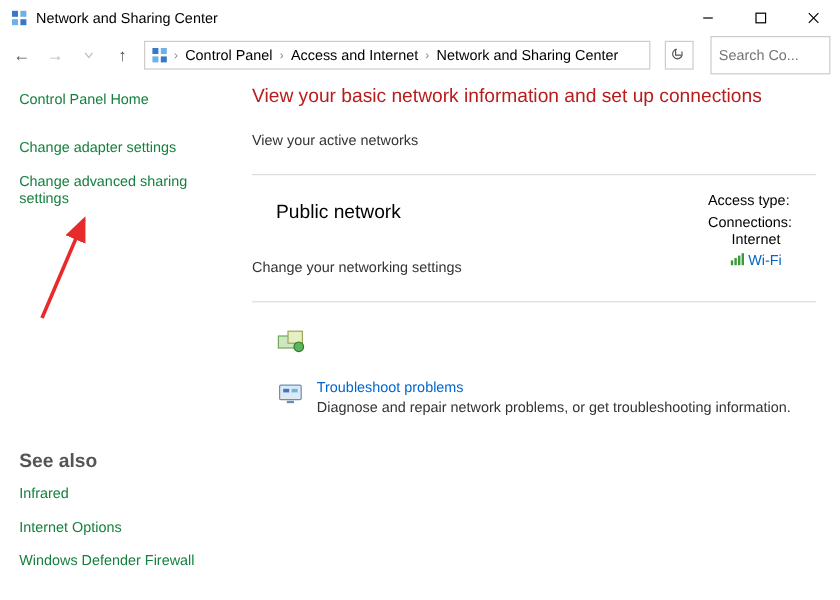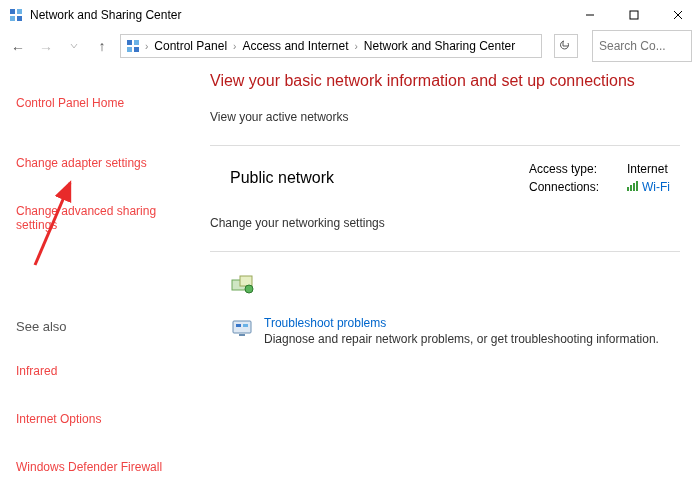--- a/index.html
+++ b/index.html
@@ -13,31 +13,31 @@
   .nav-arrow { width: 20px; height: 20px; display:flex; align-items:center; justify-content:center; color:#555; font-size:14px; }
   .nav-arrow.disabled { color: #bbb; }
   .address { display:flex; align-items:center; flex: 1; gap: 4px; padding: 2px 4px; border: 1px solid #ccc; height: 24px; }
   .address .mini-icon { width: 16px; height: 16px; display:flex; align-items:center; justify-content:center; }
   .crumb { color: #000; padding: 0 2px; cursor: default; }
   .crumb-sep { color: #888; font-size: 10px; }
   .refresh { width: 24px; height: 24px; display:flex; align-items:center; justify-content:center; border:1px solid #ccc; margin-left:4px; }
   .search { width: 100px; height: 32px; border: 1px solid #ccc; margin-left: 6px; padding: 2px 6px; color: #888; font-size: 12px; }
   .body { display: flex; height: calc(500px - 30px - 32px); }
   .sidebar { width: 200px; padding: 10px 16px; display:flex; flex-direction:column; position:relative; }
-  .side-link { color: #ef4444; font-size: 12px; padding: 4px 0; cursor: pointer; margin-top: 20px; }
+  .side-link { color: #15803d; font-size: 12px; padding: 4px 0; cursor: pointer; }
   .side-top { display:flex; flex-direction:column; gap:6px; }
   .see-also-block { margin-top:auto; display:flex; flex-direction:column; gap:6px; padding-bottom:12px; }
-  .see-also-hdr { color:#555; font-size:13px; }
+  .see-also-hdr { color:#555; font-size:16px;font-weight:bold; }
   .main { flex: 1; padding: 10px 20px 10px 10px; }
   .page-title { color: #b91c1c; font-size: 16px; margin-bottom: 20px; }
   .section-hdr { color: #333; font-size: 12px; border-bottom: 1px solid #ddd; padding-bottom: 21px; margin-bottom: 14px; }
   .active-net { display:flex; padding: 0 10px 20px 20px; }
   .net-name { font-size: 16px; }
   .net-props { margin-left:auto; font-size:12px; }
-  .net-row { display:flex; gap: 18px; height:18px; align-items:center; }
+  .net-row { display:flex; gap: 18px; height:18px; align-items:center;flex-direction:column; }
   .net-key { width: 80px; }
   .wifi-signal { display:inline-flex; align-items:flex-end; gap:1px; margin-right:4px; }
   .bar { width:2px; background:#3a9a3a; }
   .b1{height:4px}.b2{height:6px}.b3{height:8px}.b4{height:10px}
   .link { color:#0066cc; cursor:pointer; }
   .task { display:flex; gap:10px; padding: 6px 10px 14px 20px; }
   .task-icon { width:24px; height:24px; flex-shrink:0; display:flex; align-items:center; justify-content:center; }
   .task-title { color:#0066cc; font-size:12px; cursor:pointer; }
   .task-desc { color:#333; font-size:12px; margin-top:2px; }
   .arrow-annotation { position:absolute; left:25px; top:175px; pointer-events:none; }

